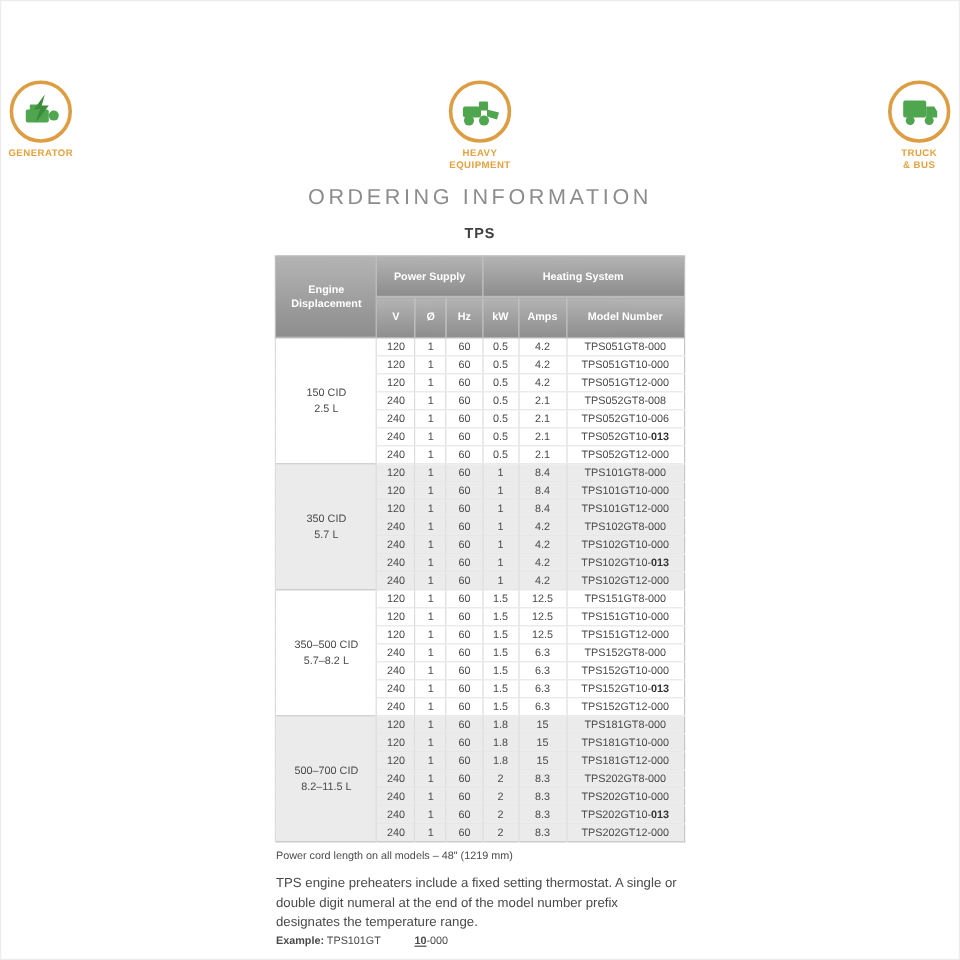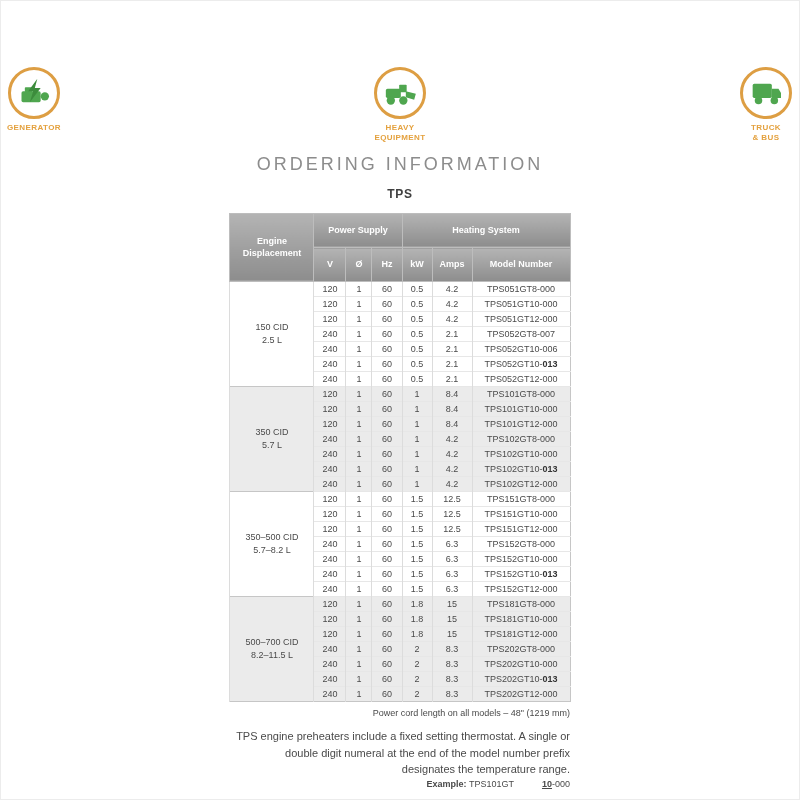--- a/index.html
+++ b/index.html
@@ -64,21 +64,21 @@
     text-align:center; padding:1px 2px; height:15px;
     border-left:1px solid #dcdcdc; border-top:1px solid #e7e7e7;
     line-height:1.2; background:#fff;
   }
   .ordering-table tbody tr.shaded td { background:#ebebeb; }
   .ordering-table tbody td.engine-cell {
     vertical-align:middle; line-height:1.5; border-top:1px solid #c6c6c6;
   }
   .ordering-table tbody td strong { font-weight:bold; color:#333; }
   
-  .notes { width:340px; margin:6px auto 4px; text-align:right; }
+  .notes { width:340px; margin:6px auto 4px; text-align:left; }
   .note-1 { font-size:9px; color:#4a4a4a; margin:3px 0 10px; }
   .note-2 { font-size:11px; color:#4a4a4a; line-height:1.5; }
   .note-3 { font-size:9px; color:#4a4a4a; line-height:1.5; }
   .note-3 .ex-label { font-weight:bold; }
   .note-3 .ex-underline { font-weight:bold; text-decoration:underline;padding-left:28px; }
 </style>
 </head>
 <body>
 
 <div class="page">
@@ -175,21 +175,21 @@
           <td>0.5</td>
           <td>4.2</td>
           <td>TPS051GT12-000</td>
         </tr>
         <tr>
           <td>240</td>
           <td>1</td>
           <td>60</td>
           <td>0.5</td>
           <td>2.1</td>
-          <td>TPS052GT8-007</td>
+          <td>TPS052GT8-008</td>
         </tr>
         <tr>
           <td>240</td>
           <td>1</td>
           <td>60</td>
           <td>0.5</td>
           <td>2.1</td>
           <td>TPS052GT10-006</td>
         </tr>
         <tr>

